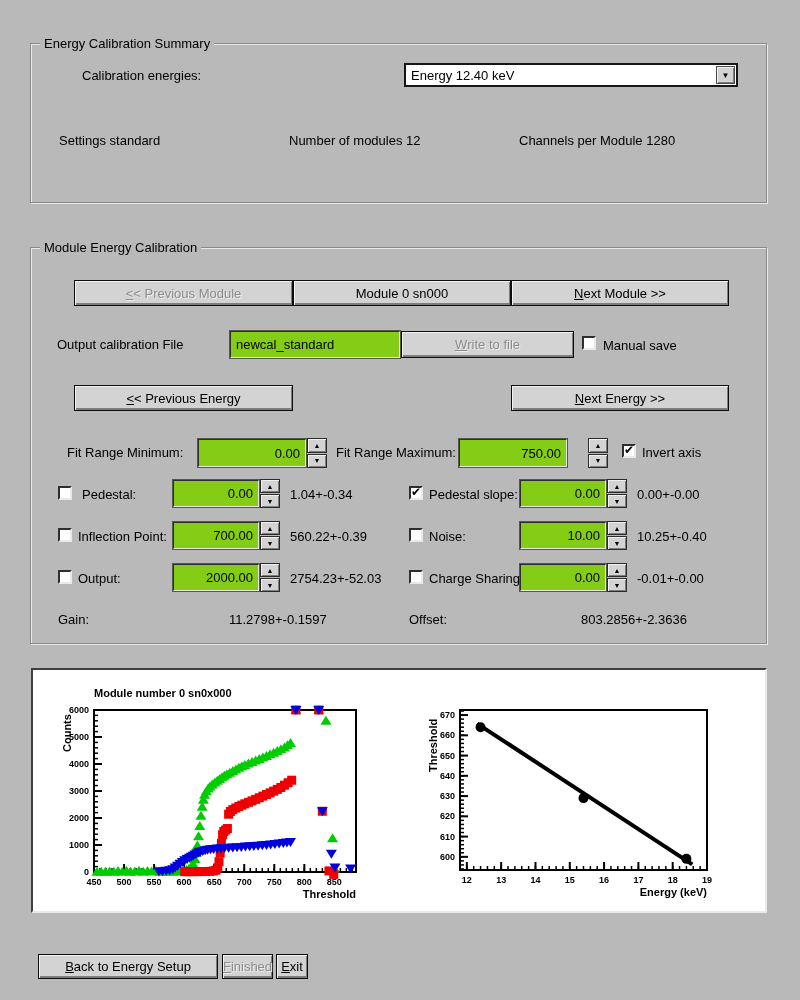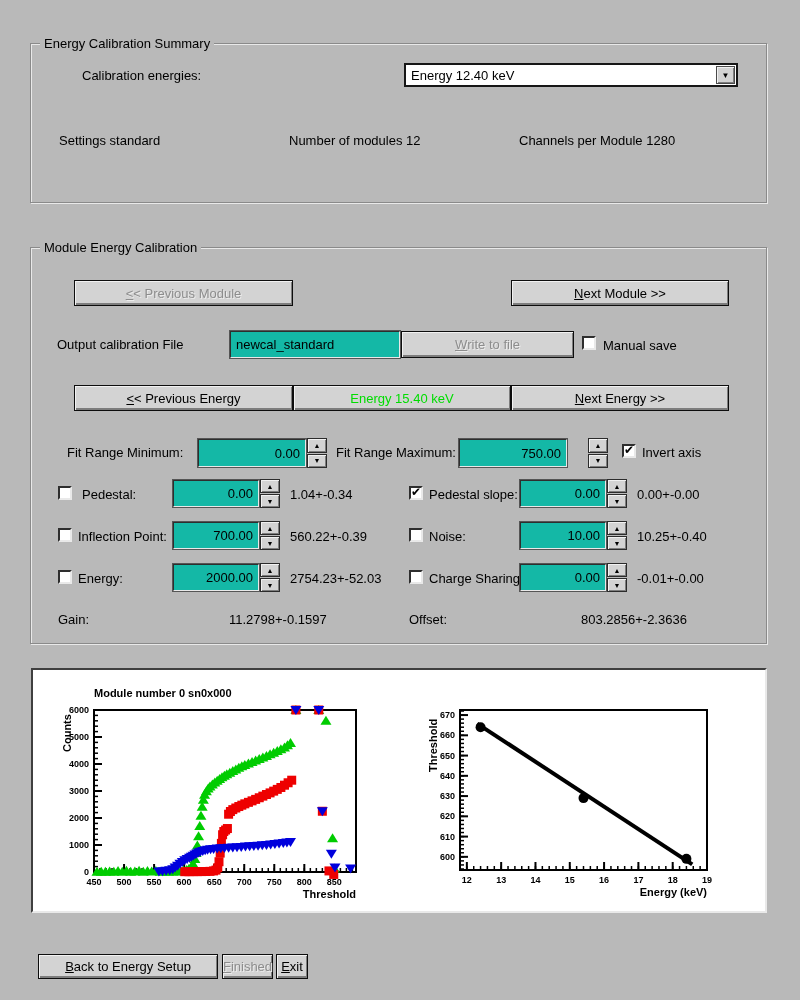--- a/index.html
+++ b/index.html
@@ -26,21 +26,21 @@
     background:#d3d3d3;
     border:1px solid #0d0d0d;
     box-shadow: inset 1px 1px 0 #f1f1f1, inset -1px -2px 0 #7d7d7d;
     display:flex; align-items:center; justify-content:center;
     white-space:nowrap; cursor:default;
   }
   .btn.disabled { color:#8d8d8d; text-shadow:1px 1px 0 #ececec; }
   .btn u { text-decoration:underline; }
   .tfield {
     position:absolute;
-    background:#14b8a6; color:#000;
+    background:#84cc16; color:#000;
     border:2px solid; border-color:#2e2e2e #e9e9e9 #e9e9e9 #2e2e2e;
     outline:1px solid #555; outline-offset:-1px;
     font-family:"Liberation Sans", sans-serif; font-size:13px;
     padding:0 5px;
   }
   .tfield.num { text-align:right; }
   .spinbtns { position:absolute; width:20px; display:flex; flex-direction:column; }
   .spinbtn {
     flex:1; background:#d3d3d3;
     border:1px solid #2b2b2b;
@@ -90,30 +90,30 @@
   </div>
   <div class="lbl" style="left:28px; top:89px;">Settings standard</div>
   <div class="lbl" style="left:258px; top:89px;">Number of modules 12</div>
   <div class="lbl" style="left:488px; top:89px;text-align:right;">Channels per Module 1280</div>
 </div>
 
 <div class="groupbox" style="left:30px; top:247px; width:737px; height:397px;">
   <div class="gtitle">Module Energy Calibration</div>
 
   <div class="btn disabled" style="left:43px; top:32px; width:219px; height:26px;"><u>&lt;</u>&lt; Previous Module</div>
+  <div class="btn" style="left:262px; top:32px; width:218px; height:26px;">Module 0 sn000</div>
   <div class="btn" style="left:480px; top:32px; width:218px; height:26px;"><u>N</u>ext Module &gt;&gt;</div>
 
   <div class="lbl" style="left:26px; top:89px;">Output calibration File</div>
   <input class="tfield" style="left: 198px; top: 82px; width: 172px; height: 29px;" value="newcal_standard">
   <div class="btn disabled" style="left:370px; top:83px; width:173px; height:27px;"><u>W</u>rite to file</div>
   <div class="checkbox" style="left:551px; top:88px;"></div>
   <div class="lbl" style="left:572px; top:90px;">Manual save</div>
 
   <div class="btn" style="left:43px; top:137px; width:219px; height:26px;"><u>&lt;</u>&lt; Previous Energy</div>
-  <div class="btn" style="left: 262px; top: 137px; width: 218px; height: 26px; color: rgb(0, 221, 0);">Energy 15.40 keV</div>
   <div class="btn" style="left:480px; top:137px; width:218px; height:26px;"><u>N</u>ext Energy &gt;&gt;</div>
 
   <div class="lbl" style="left:36px; top:197px;">Fit Range Minimum:</div>
   <input class="tfield num" style="left: 166px; top: 190px; width: 110px; height: 30px;" value="0.00">
   <div class="spinbtns" style="left:276px; top:190px; height:30px;">
     <div class="spinbtn">▲</div>
     <div class="spinbtn">▼</div>
   </div>
   <div class="lbl" style="left:305px; top:197px;">Fit Range Maximum:</div>
   <input class="tfield num" style="left: 427px; top: 190px; width: 110px; height: 30px;" value="750.00">
@@ -158,21 +158,21 @@
   <div class="checkbox" style="left:378px; top:280px;"></div>
   <div class="lbl" style="left:398px; top:281px;">Noise:</div>
   <input class="tfield num" style="left: 488px; top: 273px; width: 88px; height: 29px;" value="10.00">
   <div class="spinbtns" style="left:576px; top:273px; height:29px;">
     <div class="spinbtn">▲</div>
     <div class="spinbtn">▼</div>
   </div>
   <div class="lbl" style="left:606px; top:281px;">10.25+-0.40</div>
 
   <div class="checkbox" style="left:27px; top:322px;"></div>
-  <div class="lbl" style="left:47px; top:323px;">Energy:</div>
+  <div class="lbl" style="left:47px; top:323px;">Output:</div>
   <input class="tfield num" style="left: 141px; top: 315px; width: 88px; height: 29px;" value="2000.00">
   <div class="spinbtns" style="left:229px; top:315px; height:29px;">
     <div class="spinbtn">▲</div>
     <div class="spinbtn">▼</div>
   </div>
   <div class="lbl" style="left:259px; top:323px;">2754.23+-52.03</div>
 
   <div class="checkbox" style="left:378px; top:322px;"></div>
   <div class="lbl" style="left:398px; top:323px;">Charge Sharing</div>
   <input class="tfield num" style="left: 488px; top: 315px; width: 88px; height: 29px;" value="0.00">

